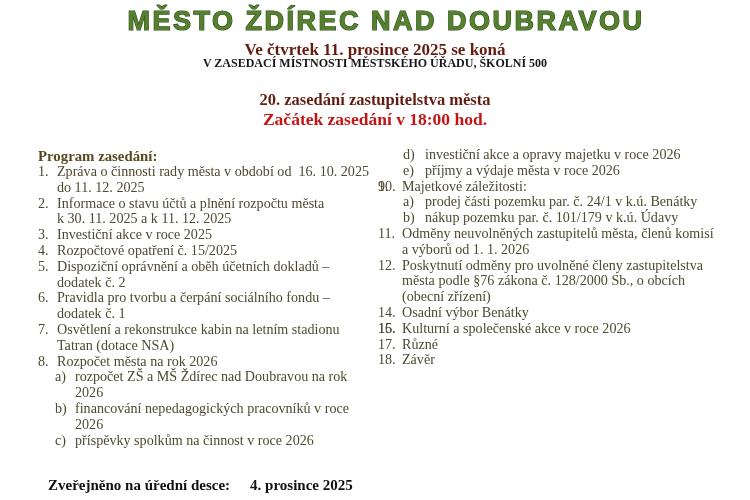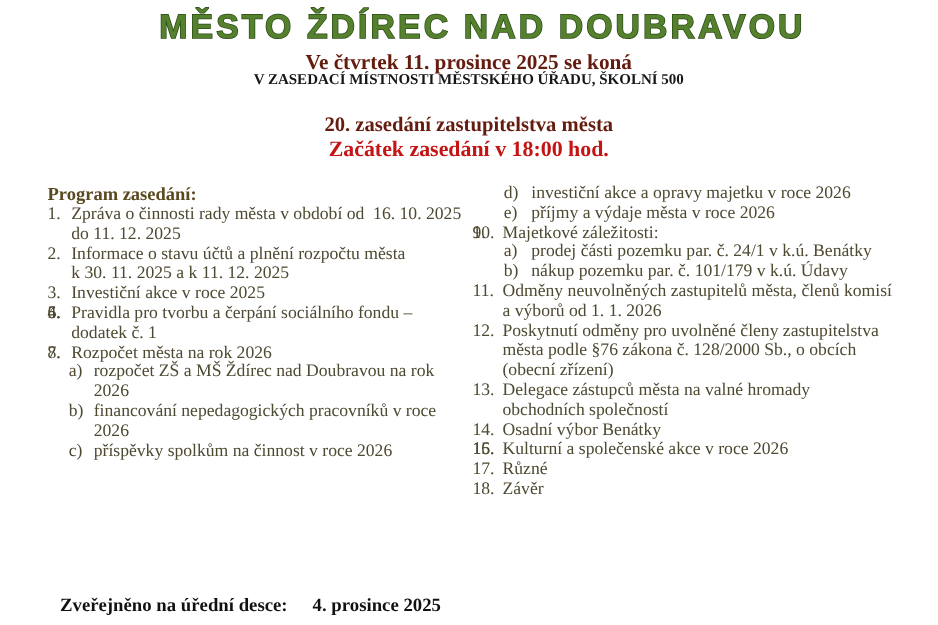--- a/index.html
+++ b/index.html
@@ -95,34 +95,39 @@
 k 30. 11. 2025 a k 11. 12. 2025</span>
       </div>
 
       <div class="item">
         <span class="num">3.</span>
         <span class="txt">Investiční akce v roce 2025</span>
       </div>
 
       <div class="item">
         <span class="num">4.</span>
+        <span class="txt">Rozpočtové opatření č. 15/2025</span>
       </div>
 
       <div class="item">
         <span class="num">5.</span>
+        <span class="txt">Dispoziční oprávnění a oběh účetních dokladů –
+dodatek č. 2</span>
       </div>
 
       <div class="item">
         <span class="num">6.</span>
         <span class="txt">Pravidla pro tvorbu a čerpání sociálního fondu –
 dodatek č. 1</span>
       </div>
 
       <div class="item">
         <span class="num">7.</span>
+        <span class="txt">Osvětlení a rekonstrukce kabin na letním stadionu
+Tatran (dotace NSA)</span>
       </div>
 
       <div class="item">
         <span class="num">8.</span>
         <span class="txt">Rozpočet města na rok 2026</span>
       </div>
 
       <div class="item sub">
         <span class="num">a)</span>
         <span class="txt">rozpočet ZŠ a MŠ Ždírec nad Doubravou na rok
@@ -178,25 +183,20 @@
 a výborů od 1. 1. 2026</span>
       </div>
 
       <div class="item">
         <span class="num">12.</span>
         <span class="txt">Poskytnutí odměny pro uvolněné členy zastupitelstva
 města podle §76 zákona č. 128/2000 Sb., o obcích
 (obecní zřízení)</span>
       </div>
 
-      <div class="item">
-        <span class="num">13.</span>
-        <span class="txt">Delegace zástupců města na valné hromady
-obchodních společností</span>
-      </div>
 
       <div class="item">
         <span class="num">14.</span>
         <span class="txt">Osadní výbor Benátky</span>
       </div>
 
       <div class="item">
         <span class="num">15.</span>
       </div>
 

